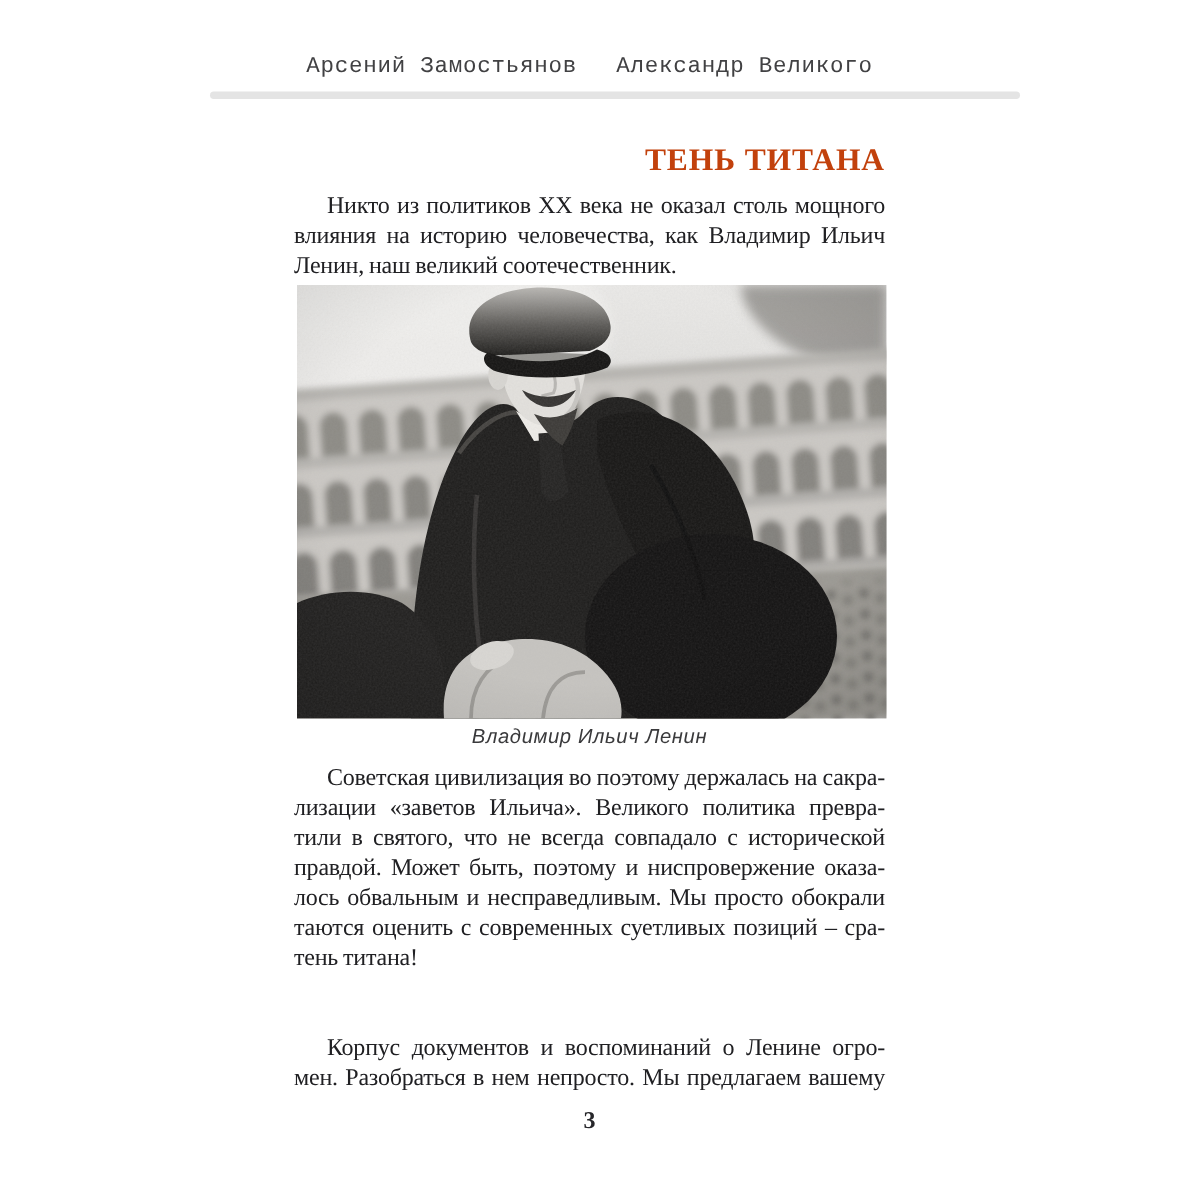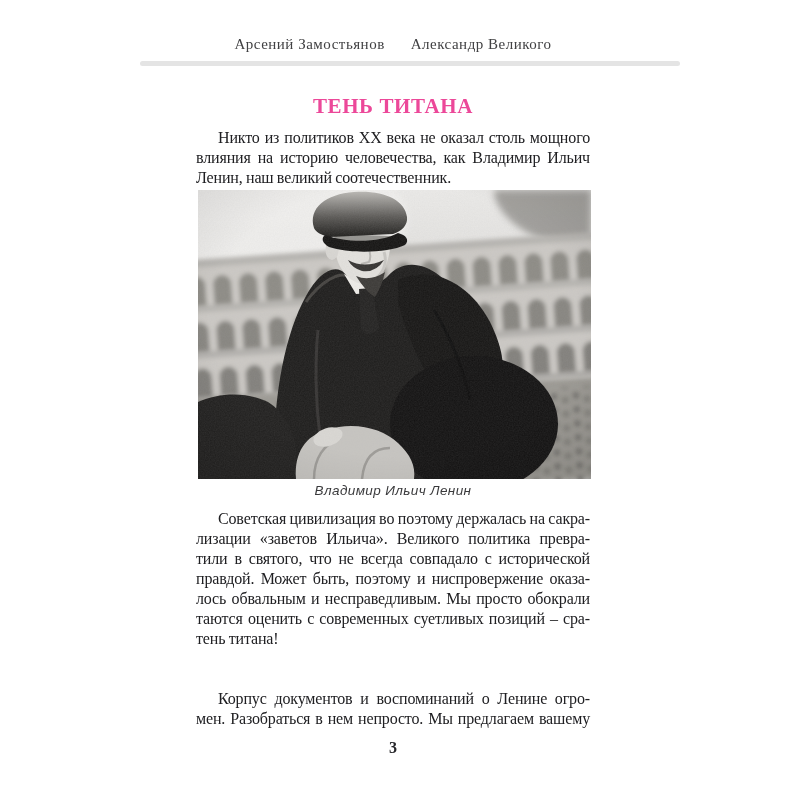--- a/index.html
+++ b/index.html
@@ -1,22 +1,22 @@
 <!DOCTYPE html>
 <html><head>
 <meta charset="utf-8">
 <style>
   html,body{margin:0;padding:0;background:#ffffff;}
   body{width:800px;height:800px;overflow:hidden;font-family:"Liberation Serif",serif;}
   .page{position:relative;width:800px;height:800px;background:#ffffff;color:#202023;}
   .authors{position:absolute;left:196px;top:36px;width:394px;display:flex;justify-content:center;gap:26px;
-           font-family:Liberation Serif, serif;font-size:15px;color:#414143;letter-spacing:.5px;white-space:nowrap;}
+           font-family:Liberation Mono, monospace;font-size:15px;color:#414143;letter-spacing:.5px;white-space:nowrap;}
   .rule{position:absolute;left:140px;top:61px;width:540px;height:4.5px;background:#e4e4e4;border-radius:3px;}
-  .title{position:absolute;left:196px;top:94px;width:394px;text-align:center;font-weight:bold;
-         font-size:21px;letter-spacing:.6px;color:#ec4899;}
+  .title{position:absolute;left:196px;top:94px;width:394px;text-align:right;font-weight:bold;
+         font-size:21px;letter-spacing:.6px;color:#c2410c;}
   .para{position:absolute;left:196px;width:394px;font-size:16px;line-height:20px;color:#202023;
         letter-spacing:-0.15px;word-spacing:-0.5px;}
   .para .line{text-align:justify;height:20px;}
   .para .line.just{text-align-last:justify;}
   .para .line.indent{text-indent:22px;}
   #p0{top:128px}#p1{top:509px}#p2{top:689px}
   .photo{position:absolute;left:198px;top:190px;width:393px;height:289px;}
   .photo svg{display:block;}
   .caption{position:absolute;left:196px;top:483px;width:394px;text-align:center;
            font-family:"Liberation Sans",sans-serif;font-size:13.5px;color:#3a3a3c;letter-spacing:.4px;font-style:italic;}

